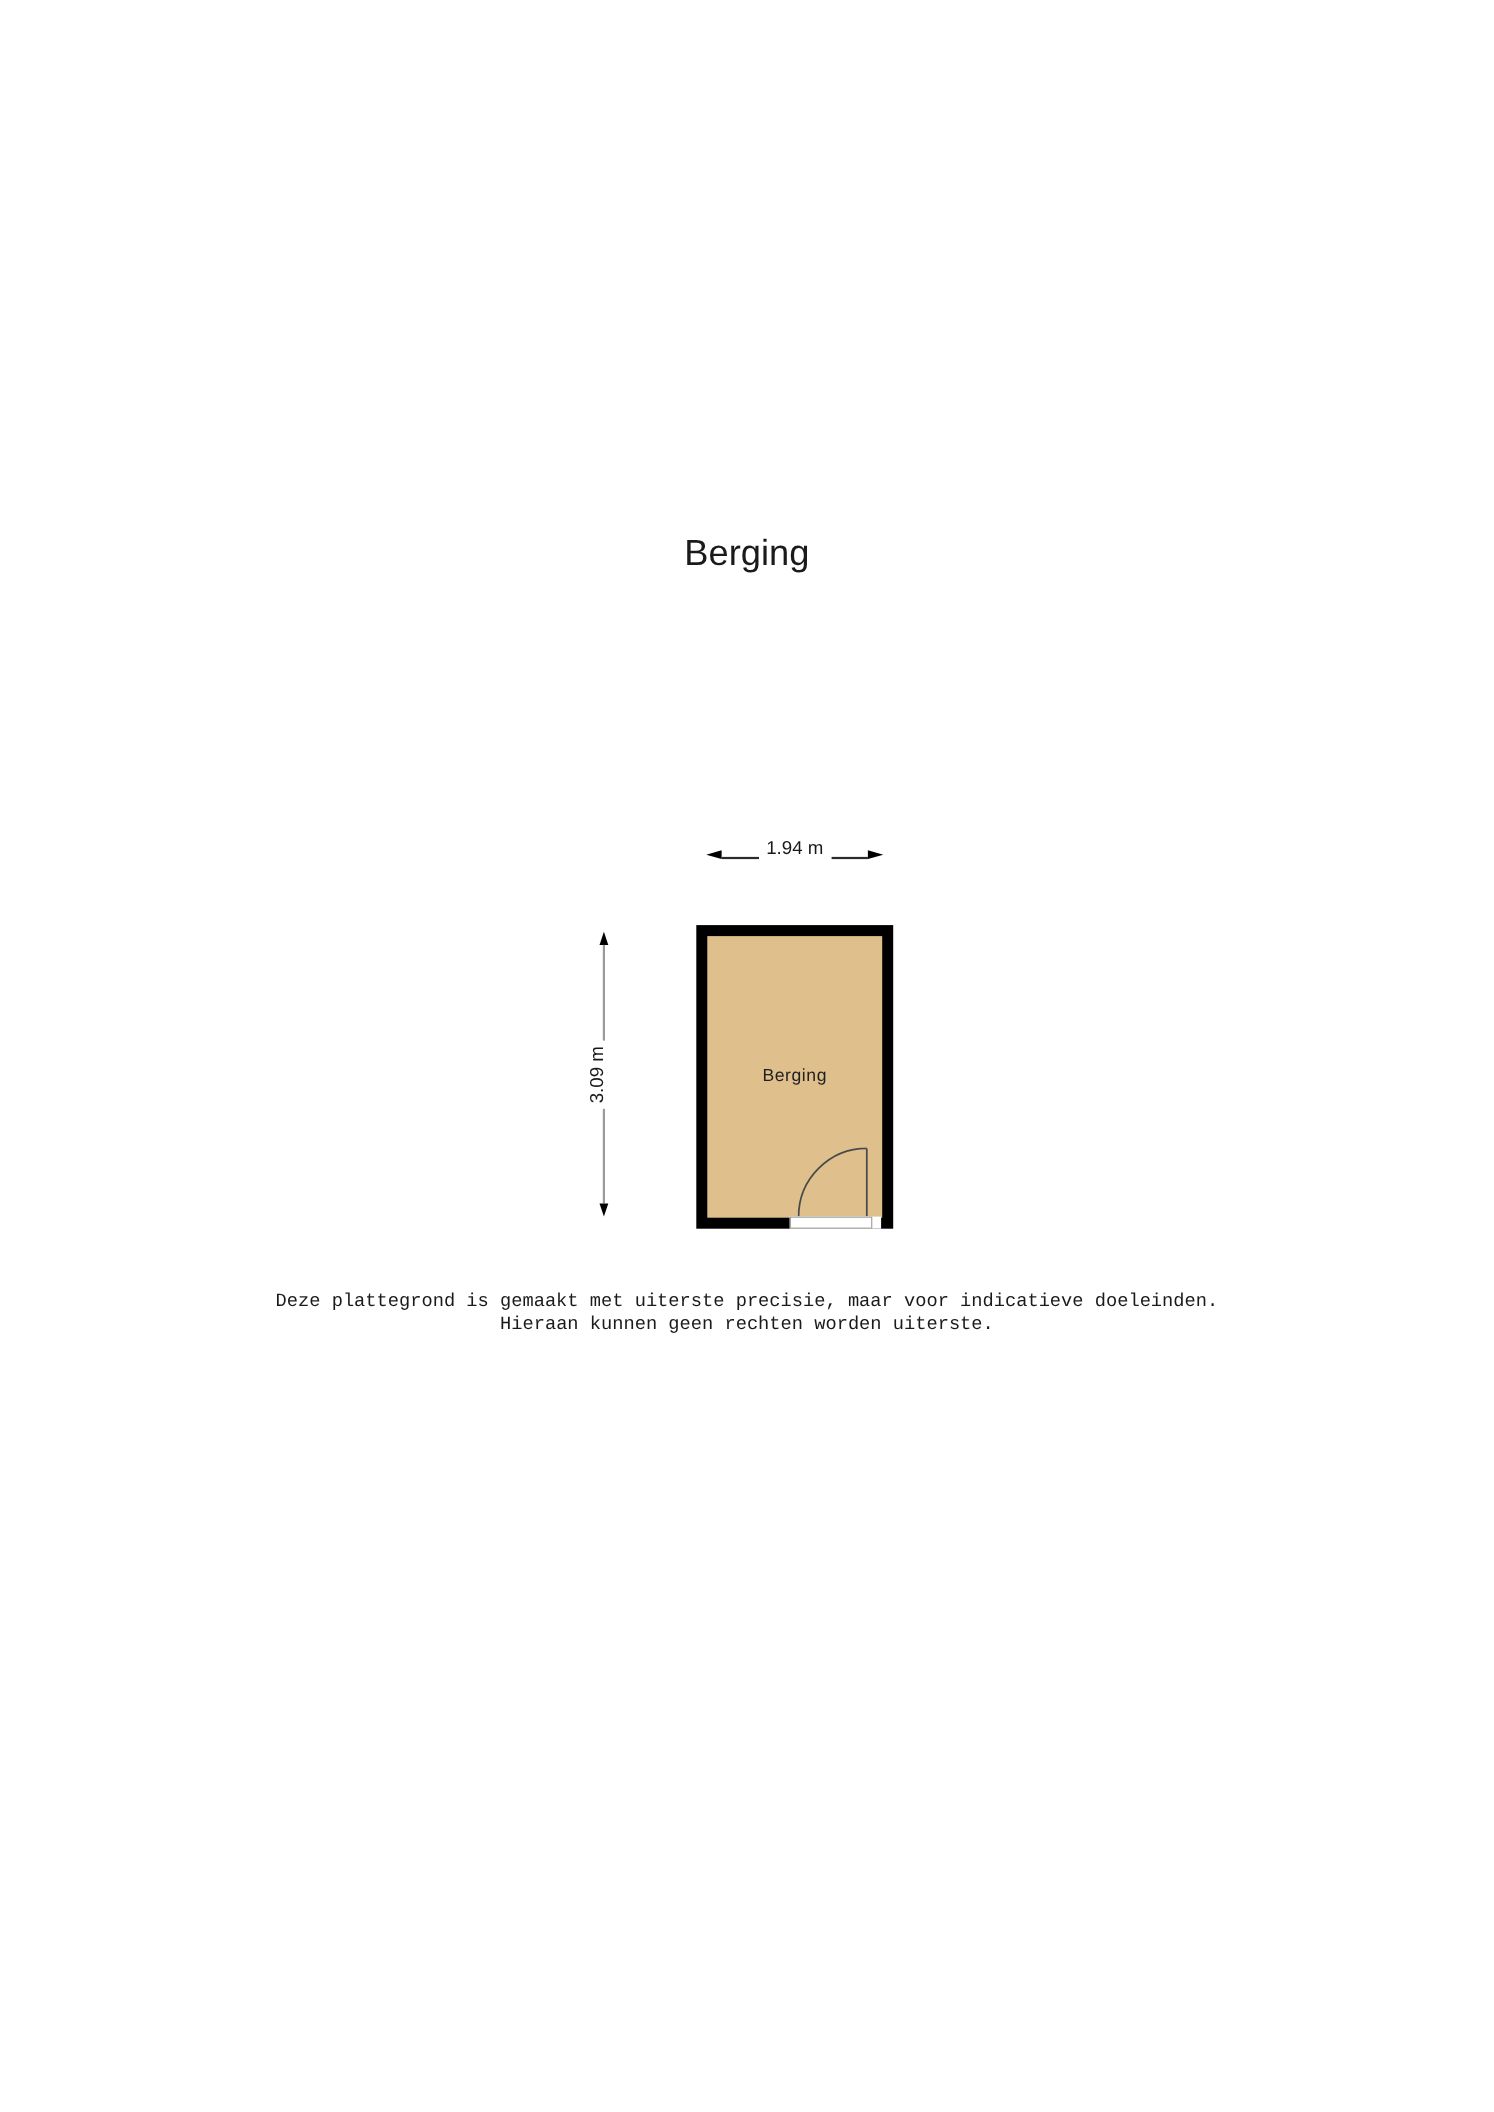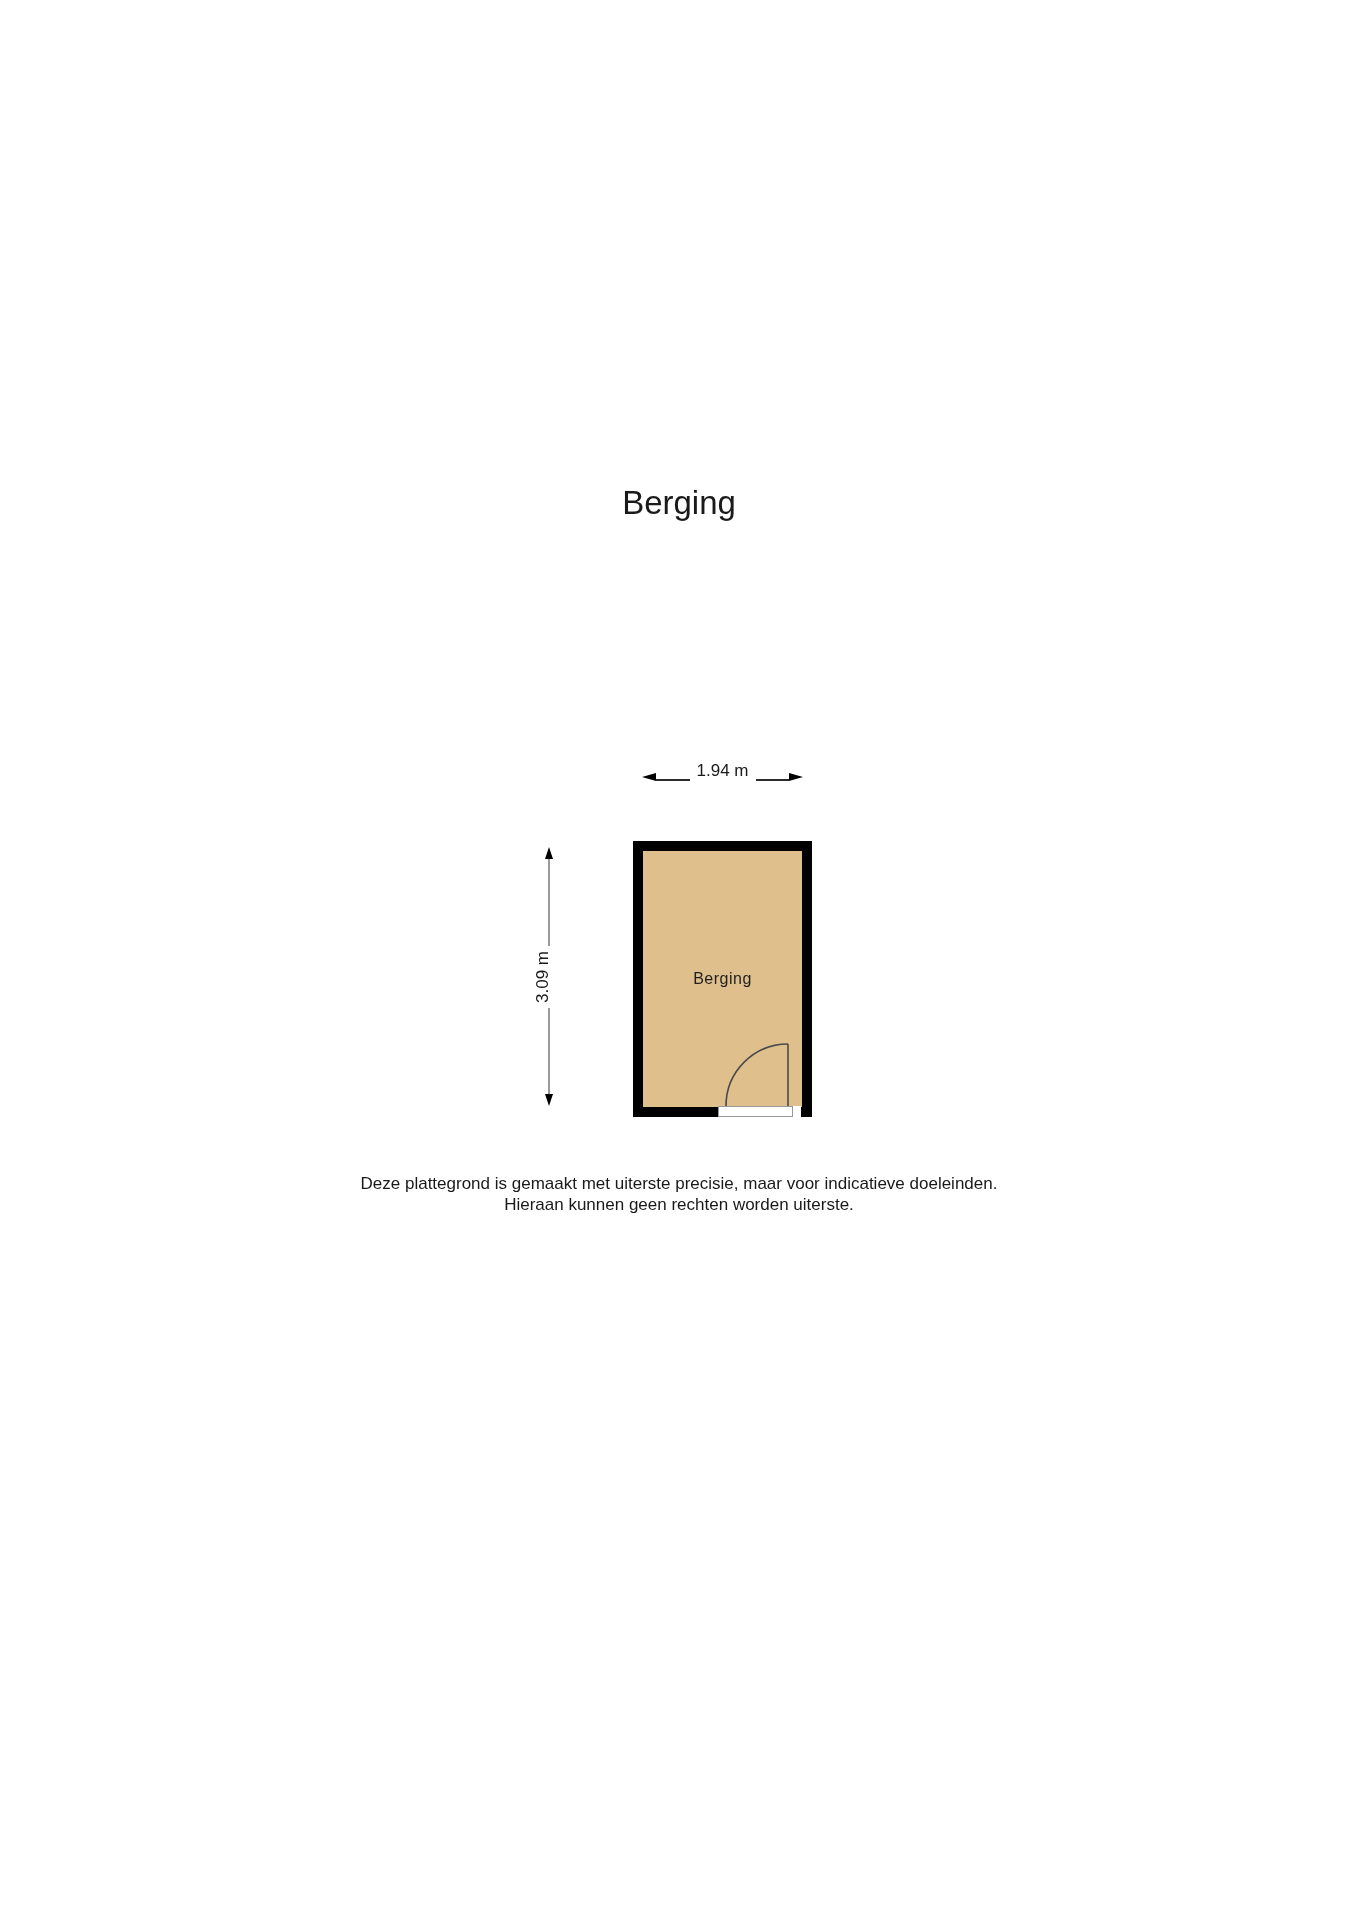--- a/index.html
+++ b/index.html
@@ -147,20 +147,21 @@
 
   
   .disclaimer {
     position: absolute;
     left: 0; right: 0;
     top: 1173px;
     text-align: center;
     font-size: 17px;
     line-height: 21px;
     color: #1a1a1a;
+    font-family: Liberation Mono, monospace;
   }
 </style>
 </head>
 <body>
 
 <div class="canvas">
 
   <div class="title">Berging</div>
 
   <div class="dim-h">

